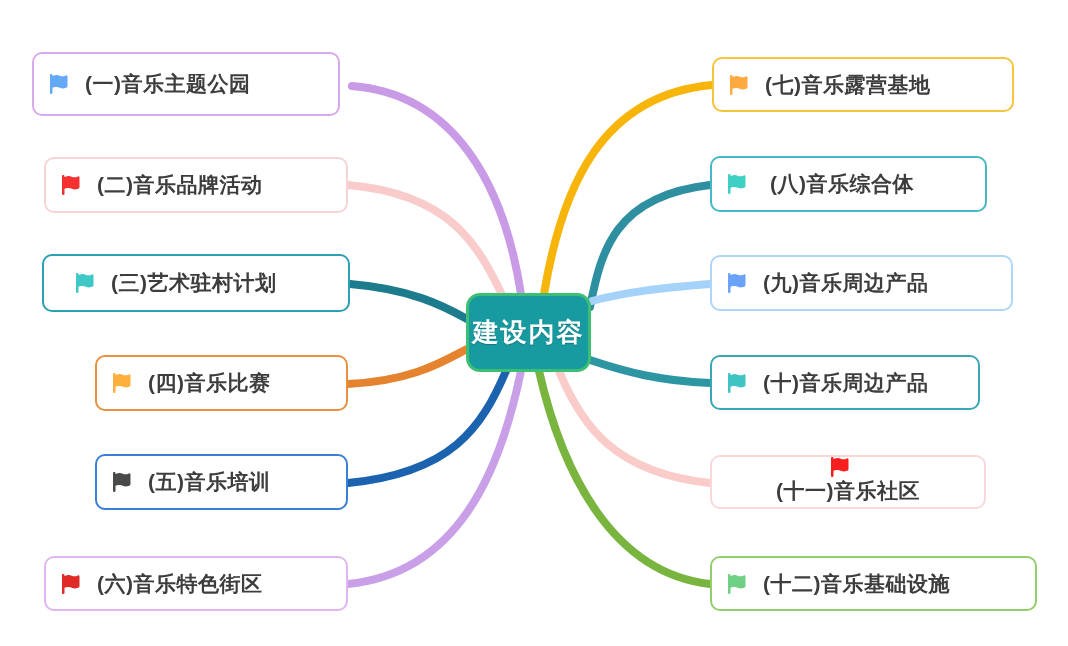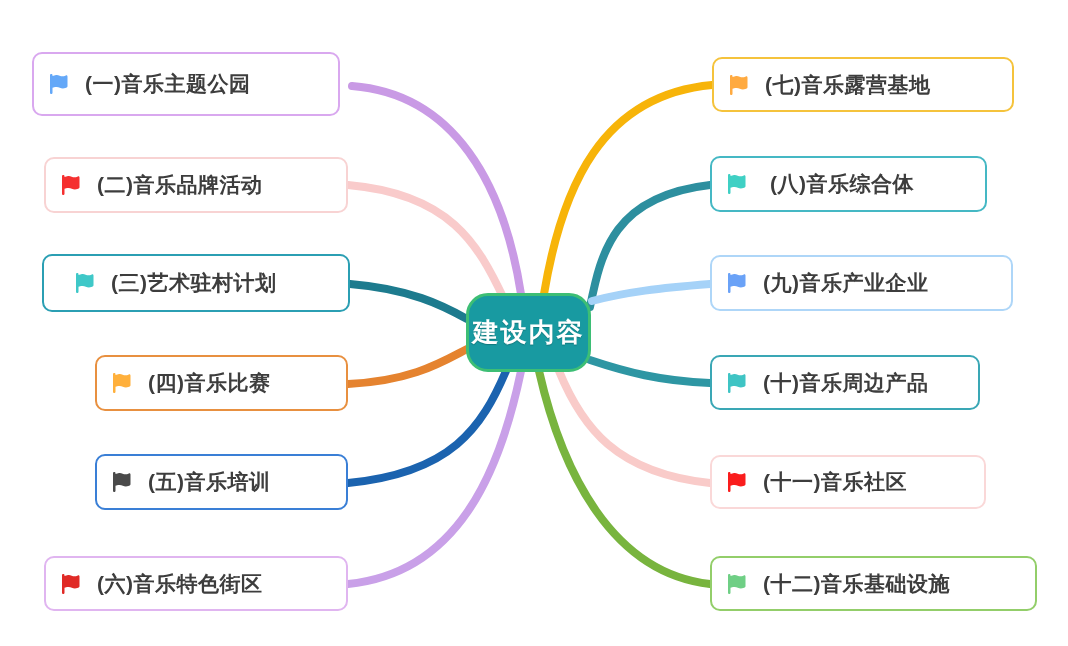--- a/index.html
+++ b/index.html
@@ -13,21 +13,21 @@
     border-radius:10px;display:flex;align-items:center;box-sizing:border-box;
     padding:0 16px;cursor:pointer;
   }
   .flag{width:20px;height:20px;flex:0 0 20px;margin-right:15px;}
   .branch-label{
     font-size:21px;font-weight:bold;color:#3d3d3d;white-space:nowrap;
     letter-spacing:0.5px;
   }
   .center-node{
     position:absolute;z-index:4;left:466px;top:293px;width:125px;height:79px;
-    background:#189aa1;border:3px solid #3dbe75;border-radius:22px;
+    background:#189aa1;border:3px solid #3dbe75;border-radius:14px;
     box-sizing:border-box;display:flex;align-items:center;justify-content:center;
     cursor:pointer;
   }
   .center-label{
     font-size:26px;font-weight:900;color:#ffffff;letter-spacing:2px;
     text-shadow:0 1px 1px rgba(0,60,60,.35);white-space:nowrap;
   }
 </style>
 </head>
 <body>
@@ -97,29 +97,29 @@
 <div class="branch-node" style="left: 710px; top: 156px; width: 277px; height: 56px; border-color: rgb(69, 184, 196); gap: 7px;">
   <svg class="flag" viewBox="0 0 512 512">
       <path d="M64 32C64 14.3 49.7 0 32 0S0 14.3 0 32V64 368 480c0 17.7 14.3 32 32 32s32-14.3 32-32V352l64.3-16.1c41.1-10.3 84.6-5.5 122.5 13.4c44.2 22.1 95.5 24.8 141.7 7.4l34.7-13c12.5-4.7 20.8-16.6 20.8-30V66.1c0-23-24.2-38-44.8-27.7l-9.6 4.8c-46.3 23.2-100.8 23.2-147.1 0c-35.1-17.6-75.4-22-113.5-12.5L64 48V32z" fill="#3fd0c4"></path>
     </svg>
   <span class="branch-label">(八)音乐综合体</span>
 </div>
 <div class="branch-node" style="left: 710px; top: 255px; width: 303px; height: 56px; border-color: rgb(174, 214, 248);">
   <svg class="flag" viewBox="0 0 512 512">
       <path d="M64 32C64 14.3 49.7 0 32 0S0 14.3 0 32V64 368 480c0 17.7 14.3 32 32 32s32-14.3 32-32V352l64.3-16.1c41.1-10.3 84.6-5.5 122.5 13.4c44.2 22.1 95.5 24.8 141.7 7.4l34.7-13c12.5-4.7 20.8-16.6 20.8-30V66.1c0-23-24.2-38-44.8-27.7l-9.6 4.8c-46.3 23.2-100.8 23.2-147.1 0c-35.1-17.6-75.4-22-113.5-12.5L64 48V32z" fill="#6aa2f7"></path>
     </svg>
-  <span class="branch-label">(九)音乐产业企业</span>
+  <span class="branch-label">(九)音乐周边产品</span>
 </div>
 <div class="branch-node" style="left: 710px; top: 355px; width: 270px; height: 55px; border-color: rgb(58, 167, 181);">
   <svg class="flag" viewBox="0 0 512 512">
       <path d="M64 32C64 14.3 49.7 0 32 0S0 14.3 0 32V64 368 480c0 17.7 14.3 32 32 32s32-14.3 32-32V352l64.3-16.1c41.1-10.3 84.6-5.5 122.5 13.4c44.2 22.1 95.5 24.8 141.7 7.4l34.7-13c12.5-4.7 20.8-16.6 20.8-30V66.1c0-23-24.2-38-44.8-27.7l-9.6 4.8c-46.3 23.2-100.8 23.2-147.1 0c-35.1-17.6-75.4-22-113.5-12.5L64 48V32z" fill="#3fc4c4"></path>
     </svg>
   <span class="branch-label">(十)音乐周边产品</span>
 </div>
-<div class="branch-node" style="left: 710px; top: 455px; width: 276px; height: 54px; border-color: rgb(250, 216, 216);">
+<div class="branch-node" style="left: 710px; top: 455px; width: 276px; height: 54px; border-color: rgb(250, 216, 216); flex-direction: column;">
   <svg class="flag" viewBox="0 0 512 512">
       <path d="M64 32C64 14.3 49.7 0 32 0S0 14.3 0 32V64 368 480c0 17.7 14.3 32 32 32s32-14.3 32-32V352l64.3-16.1c41.1-10.3 84.6-5.5 122.5 13.4c44.2 22.1 95.5 24.8 141.7 7.4l34.7-13c12.5-4.7 20.8-16.6 20.8-30V66.1c0-23-24.2-38-44.8-27.7l-9.6 4.8c-46.3 23.2-100.8 23.2-147.1 0c-35.1-17.6-75.4-22-113.5-12.5L64 48V32z" fill="#fa1d1d"></path>
     </svg>
   <span class="branch-label">(十一)音乐社区</span>
 </div>
 <div class="branch-node" style="left: 710px; top: 556px; width: 327px; height: 55px; border-color: rgb(147, 206, 106);">
   <svg class="flag" viewBox="0 0 512 512">
       <path d="M64 32C64 14.3 49.7 0 32 0S0 14.3 0 32V64 368 480c0 17.7 14.3 32 32 32s32-14.3 32-32V352l64.3-16.1c41.1-10.3 84.6-5.5 122.5 13.4c44.2 22.1 95.5 24.8 141.7 7.4l34.7-13c12.5-4.7 20.8-16.6 20.8-30V66.1c0-23-24.2-38-44.8-27.7l-9.6 4.8c-46.3 23.2-100.8 23.2-147.1 0c-35.1-17.6-75.4-22-113.5-12.5L64 48V32z" fill="#6fcf85"></path>
     </svg>
   <span class="branch-label">(十二)音乐基础设施</span>

